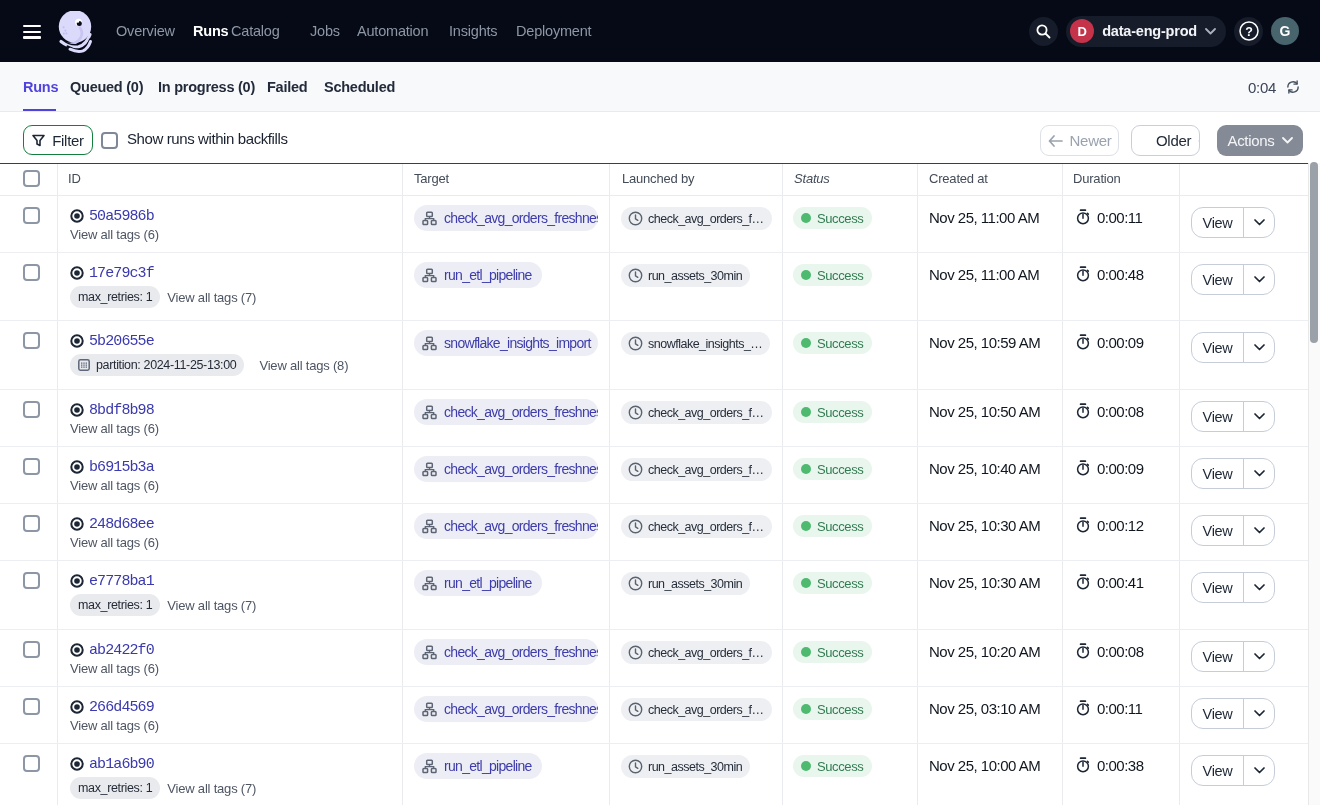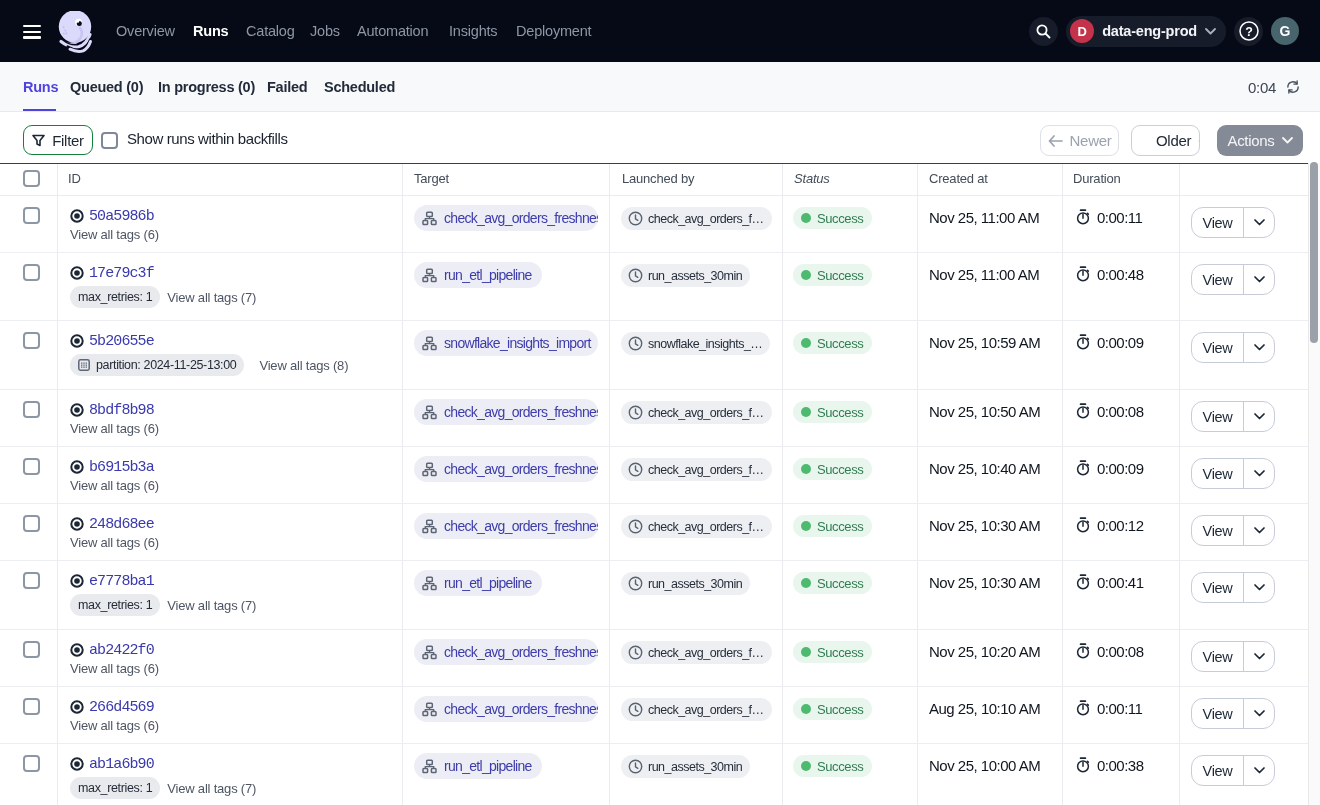--- a/index.html
+++ b/index.html
@@ -96,21 +96,21 @@
     <circle cx="21.6" cy="11.2" r="3.5" fill="#fdfdff"></circle>
     <circle cx="22.3" cy="12.5" r="2.5" fill="#0b0e19"></circle>
     <circle cx="20.9" cy="10.4" r="1.3" fill="#fdfdff"></circle>
     <circle cx="6.6" cy="16.2" r="1.05" fill="#c3c0ef"></circle>
     <circle cx="8.4" cy="19.6" r="1.05" fill="#c3c0ef"></circle>
     <circle cx="6.8" cy="22.6" r="1.05" fill="#c3c0ef"></circle>
     <circle cx="9.4" cy="22.4" r="1.05" fill="#c3c0ef"></circle>
   </svg>
   <div class="nav" style="left:116px;">Overview</div>
   <div class="nav sel" style="left:193px;">Runs</div>
-  <div class="nav" style="left:246px;">Catalog</div>
+  <div class="nav" style="left:231px;">Catalog</div>
   <div class="nav" style="left:310px;">Jobs</div>
   <div class="nav" style="left:357px;">Automation</div>
   <div class="nav" style="left:449px;">Insights</div>
   <div class="nav" style="left:516px;">Deployment</div>
   <div id="nav-right">
     <div class="circbtn">
       <svg width="17" height="17" viewBox="0 0 17 17">
           <circle cx="7" cy="7" r="4.6" stroke="#fff" stroke-width="1.8" fill="none"></circle>
           <line x1="10.5" y1="10.5" x2="14.5" y2="14.5" stroke="#fff" stroke-width="1.8" stroke-linecap="round"></line>
         </svg>
@@ -613,21 +613,21 @@
           <svg width="15" height="15" viewBox="0 0 15 15" style="flex:none">
             <circle cx="7.5" cy="7.5" r="6.2" stroke="#59636f" stroke-width="1.4" fill="none"></circle>
             <path d="M7.5 4 V7.8 L9.8 9.3" stroke="#59636f" stroke-width="1.4" fill="none" stroke-linecap="round"></path>
           </svg>
           <span>check_avg_orders_f…</span>
         </div>
     <div class="stpill">
           <span class="dot"></span>
           <span>Success</span>
         </div>
-    <div class="created">Aug 25, 10:10 AM</div>
+    <div class="created">Nov 25, 03:10 AM</div>
     <div class="dur">
           <svg width="14" height="16" viewBox="0 0 14 16" style="flex:none">
             <line x1="4.6" y1="1.2" x2="9.4" y2="1.2" stroke="#1c2634" stroke-width="1.7" stroke-linecap="round"></line>
             <circle cx="7" cy="9.3" r="5.4" stroke="#1c2634" stroke-width="1.5" fill="none"></circle>
             <line x1="7" y1="9.3" x2="7" y2="5.6" stroke="#1c2634" stroke-width="1.5" stroke-linecap="round"></line>
             <line x1="11.4" y1="4.2" x2="12.3" y2="5.1" stroke="#1c2634" stroke-width="1.5" stroke-linecap="round"></line>
           </svg>
           <span>0:00:11</span>
         </div>
     <div class="viewbtn">

